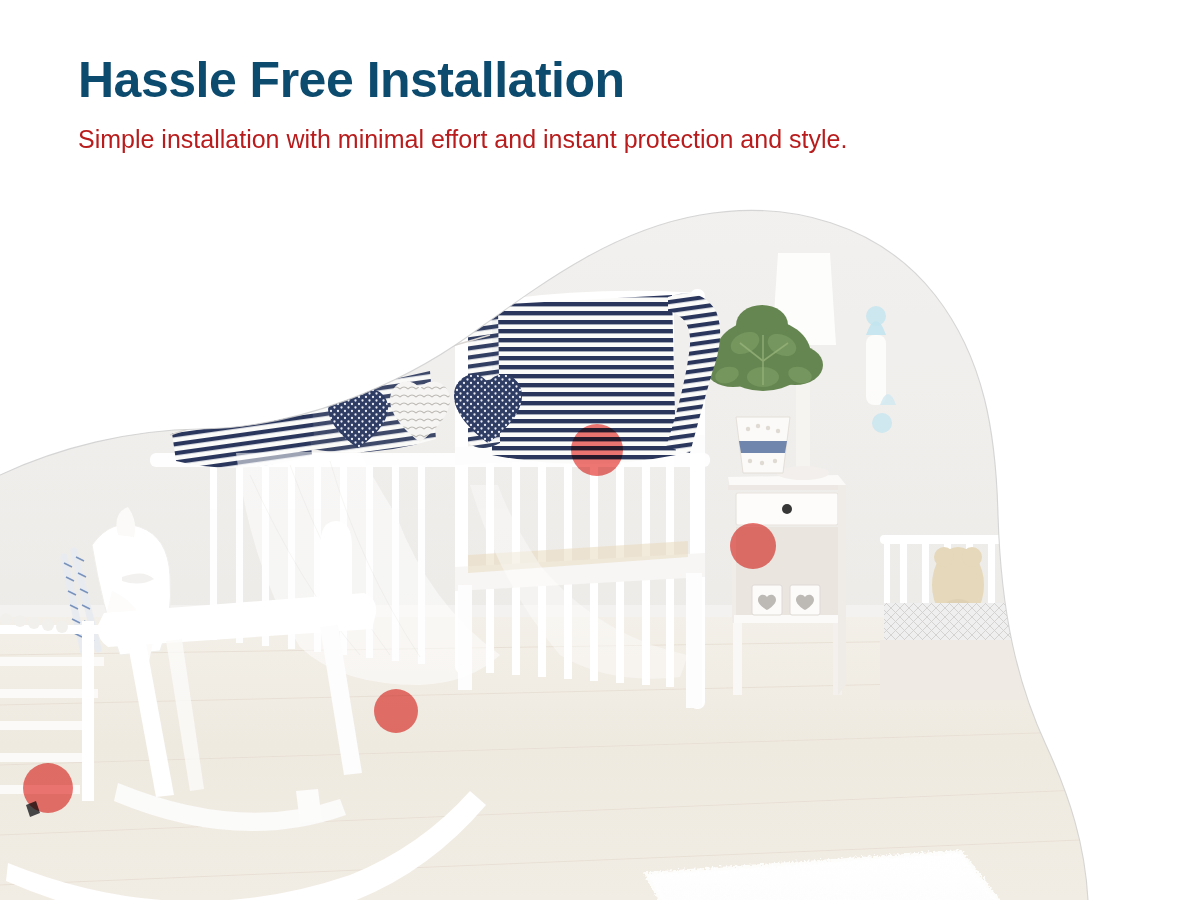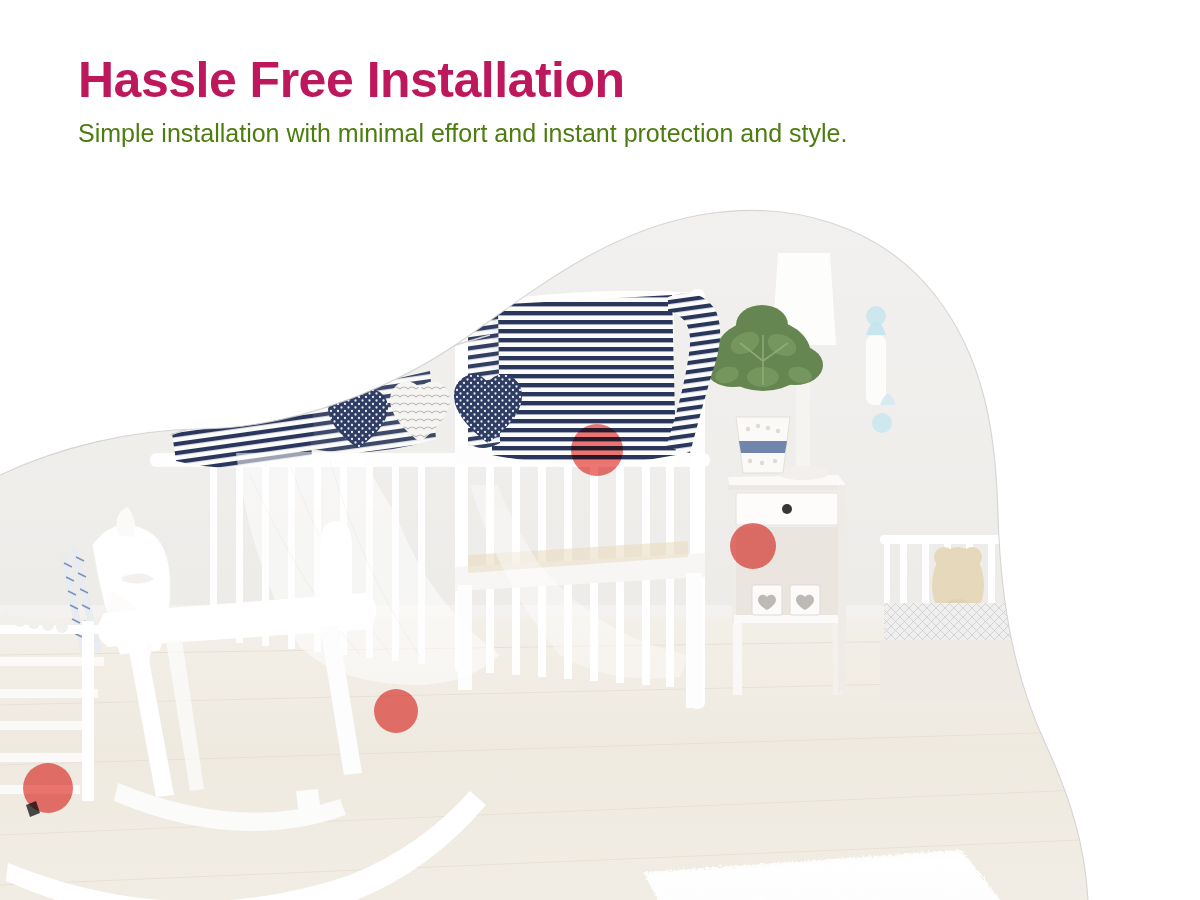--- a/index.html
+++ b/index.html
@@ -18,31 +18,31 @@
   }
 
   
   .header { position:absolute; left:78px; top:52px; }
 
   .headline {
     font-family:"Liberation Sans", sans-serif;
     font-size:50px;
     font-weight:700;
     letter-spacing:-0.5px;
-    color:#be185d;
+    color:#0c4a6e;
     line-height:1.12;
     white-space:nowrap;
   }
 
   .subheadline {
-    margin-top:10px;
+    margin-top:16px;
     font-family:"Liberation Sans", sans-serif;
     font-size:25px;
     font-weight:400;
-    color:#4d7c0f;
+    color:#b91c1c;
     line-height:1.2;
     white-space:nowrap;
   }
 
   
   .photo-region {
     position:absolute;
     left:0; top:185px;
     width:1200px; height:715px;
   }

